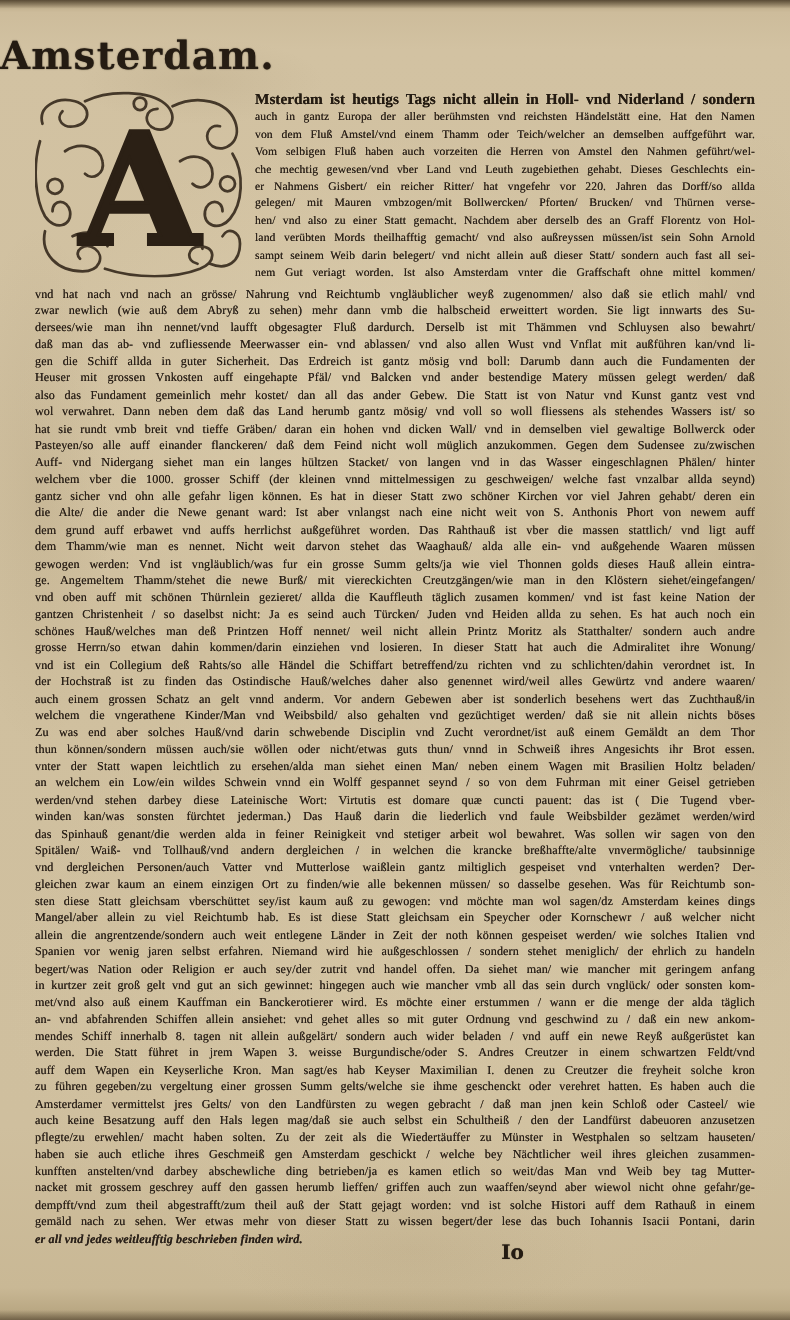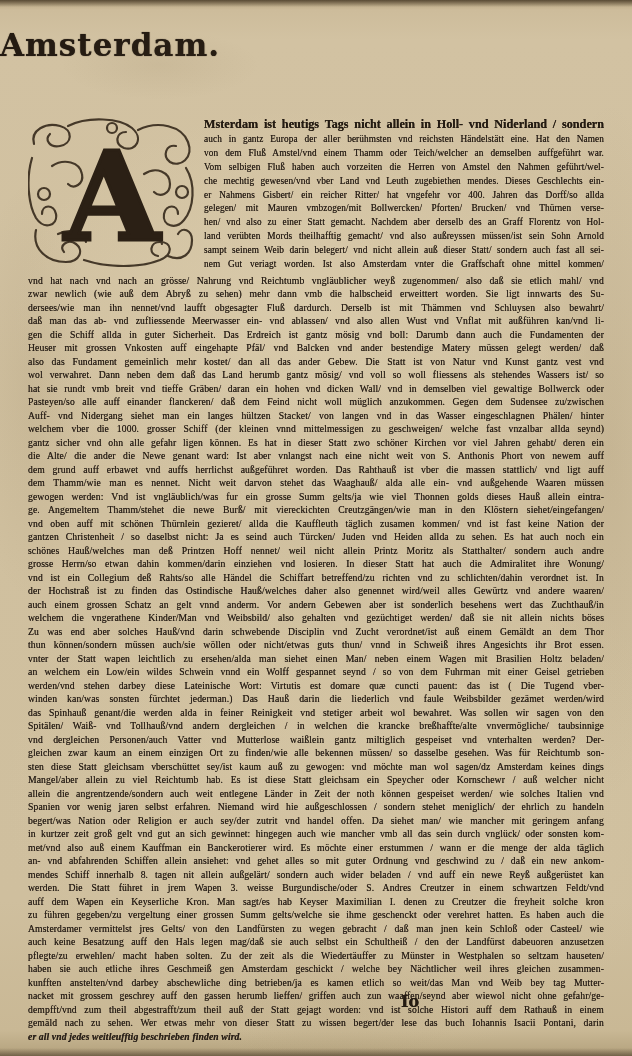--- a/index.html
+++ b/index.html
@@ -37,21 +37,21 @@
   .ln{
     text-align:justify;text-align-last:justify;-moz-text-align-last:justify;
     height:13.5px;line-height:13.5px;font-size:9.7px;overflow:hidden;
     color:#2a211a;text-shadow:0 0 .4px rgba(42,32,20,.85);
     letter-spacing:.1px;
   }
   .intro-wrap .ln{height:13.9px;line-height:13.9px;font-size:9.3px;}
   .heading-line{
     font-weight:bold;font-size:12.2px;line-height:17px;height:17px;overflow:hidden;
     text-align:justify;text-align-last:justify;-moz-text-align-last:justify;
-    color:#241b12;text-shadow:0 0 .5px rgba(30,22,12,.9);margin-top:45px;
+    color:#241b12;text-shadow:0 0 .5px rgba(30,22,12,.9);
   }
   .last-line{text-align-last:left;-moz-text-align-last:left;font-weight:bold;font-style:italic;}
   .body-wrap{clear:both;padding-top:2px;}
 
   .page-number{
     position:absolute;left:390px;top:992px;width:40px;text-align:center;
     font-family:"DejaVu Serif", serif;font-weight:bold;font-size:16px;color:#241b12;
     text-shadow:0 0 .6px rgba(30,22,12,.85);
   }
 </style>
@@ -90,22 +90,22 @@
             <circle cx="84" cy="10" r="5"></circle>
           </g>
           <text x="84" y="122" text-anchor="middle" font-family="DejaVu Serif, serif" font-weight="bold" font-size="124" fill="#2b2015" stroke="#2b2015" stroke-width="3">A</text>
         </svg>
       </div>
       <div class="heading-line">Msterdam ist heutigs Tags nicht allein in Holl- vnd Niderland / sondern</div>
       <div>
           <div class="ln">auch in gantz Europa der aller berühmsten vnd reichsten Händelstätt eine. Hat den Namen</div>
           <div class="ln">von dem Fluß Amstel/vnd einem Thamm oder Teich/welcher an demselben auffgeführt war.</div>
           <div class="ln">Vom selbigen Fluß haben auch vorzeiten die Herren von Amstel den Nahmen geführt/wel-</div>
-          <div class="ln">che mechtig gewesen/vnd vber Land vnd Leuth zugebiethen mendes. Dieses Geschlechts ein-</div>
-          <div class="ln">er Nahmens Gisbert/ ein reicher Ritter/ hat vngefehr vor 400. Jahren das Dorff/so allda</div>
+          <div class="ln">che mechtig gewesen/vnd vber Land vnd Leuth zugebiethen gehabt. Dieses Geschlechts ein-</div>
+          <div class="ln">er Nahmens Gisbert/ ein reicher Ritter/ hat vngefehr vor 220. Jahren das Dorff/so allda</div>
           <div class="ln">gelegen/ mit Mauren vmbzogen/mit Bollwercken/ Pforten/ Brucken/ vnd Thürnen verse-</div>
           <div class="ln">hen/ vnd also zu einer Statt gemacht. Nachdem aber derselb des an Graff Florentz von Hol-</div>
           <div class="ln">land verübten Mords theilhafftig gemacht/ vnd also außreyssen müssen/ist sein Sohn Arnold</div>
           <div class="ln">sampt seinem Weib darin belegert/ vnd nicht allein auß dieser Statt/ sondern auch fast all sei-</div>
           <div class="ln">nem Gut veriagt worden. Ist also Amsterdam vnter die Graffschaft ohne mittel kommen/</div>
         </div>
     </div>
 
     <div class="body-wrap">
         <div class="ln">vnd hat nach vnd nach an grösse/ Nahrung vnd Reichtumb vngläublicher weyß zugenommen/ also daß sie etlich mahl/ vnd</div>

